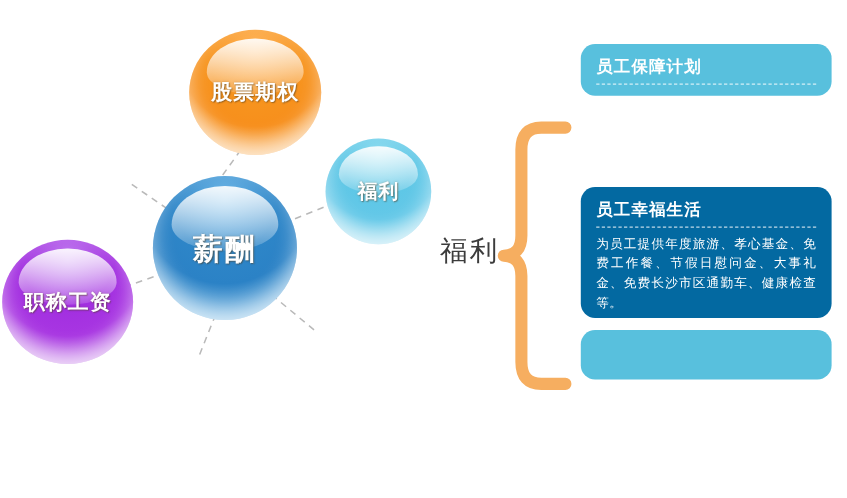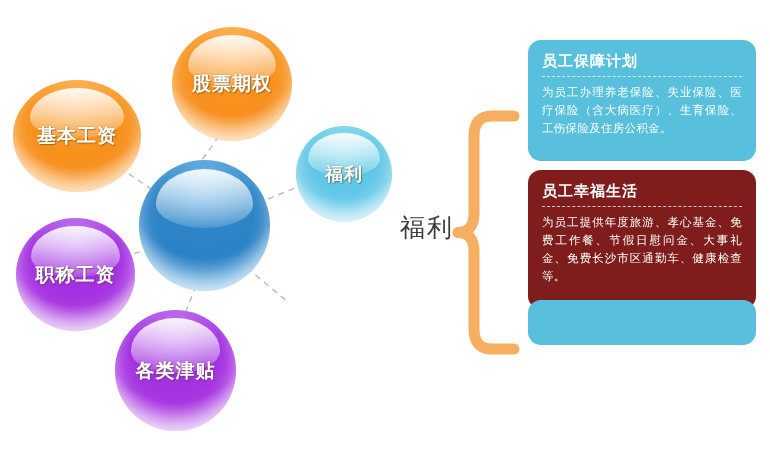--- a/index.html
+++ b/index.html
@@ -90,25 +90,25 @@
     color: #3c3c3c;
     letter-spacing: 2px;
     white-space: nowrap;
   }
   .card {
     position: absolute;
     left: 528px;
     width: 228px;
     border-radius: 13px;
     box-sizing: border-box;
-    padding: 11px 14px 24px 14px;
+    padding: 11px 14px 4px 14px;
     color: #ffffff;
   }
   .card.blue   { background: #58c0dd; }
-  .card.orange { background: #7f1d1d; }
+  .card.orange { background: #0369a1; }
   .card-title {
     font-size: 15px;
     font-weight: bold;
     letter-spacing: 1px;
     line-height: 20px;
     padding-bottom: 5px;
     margin-bottom: 6px;
     border-bottom: 1px dashed rgba(255,255,255,.75);
   }
   .card-body {
@@ -127,65 +127,55 @@
     <g stroke="#b9b9b9" stroke-width="1.4" stroke-dasharray="6,5" fill="none">
       <line x1="161" y1="196" x2="116" y2="165"></line>
       <line x1="196" y1="168" x2="222" y2="132"></line>
       <line x1="258" y1="203" x2="310" y2="182"></line>
       <line x1="247" y1="268" x2="288" y2="302"></line>
       <line x1="196" y1="286" x2="180" y2="326"></line>
       <line x1="150" y1="248" x2="110" y2="262"></line>
     </g>
   </svg>
 
-  <div class="bubble b-orange" style="left:13px; top:80px; width:128px; height:112px;">
-    <span class="rim"></span>
-    <span class="gloss"></span>
-    <span class="bub-label" style="font-size:19px;">基本工资</span>
-  </div>
 
   <div class="bubble b-orange" style="left:172px; top:27px; width:120px; height:114px;">
     <span class="rim"></span>
     <span class="gloss"></span>
     <span class="bub-label" style="font-size:19px;">股票期权</span>
   </div>
 
   <div class="bubble b-cyan" style="left:296px; top:126px; width:96px; height:96px;">
     <span class="rim"></span>
     <span class="gloss"></span>
     <span class="bub-label" style="font-size:18px;">福利</span>
   </div>
 
 
-  <div class="bubble b-purple" style="left:115px; top:310px; width:121px; height:121px;">
-    <span class="rim"></span>
-    <span class="gloss"></span>
-    <span class="bub-label" style="font-size:19px;">各类津贴</span>
-  </div>
 
-  <div class="bubble b-purple" style="left:16px; top:218px; width:119px; height:113px;text-align:right;">
+  <div class="bubble b-purple" style="left:2px; top:218px; width:119px; height:113px;text-align:right;">
     <span class="rim"></span>
     <span class="gloss"></span>
     <span class="bub-label" style="font-size:19px;">职称工资</span>
   </div>
 
   <div class="bubble b-blue" style="left:139px; top:160px; width:131px; height:131px; z-index:4;">
     <span class="rim"></span>
     <span class="gloss"></span>
+    <span class="bub-label" style="font-size:27px; letter-spacing:2px;">薪酬</span>
   </div>
 
   <div class="group-label">福利</div>
 
   <svg class="brace" viewBox="0 0 68 245" width="68" height="245">
     <path d="M62 6 L40 6 Q22 6 22 26 L22 104 Q22 122 6 122.5 Q22 123 22 141 L22 219 Q22 239 40 239 L62 239" fill="none" stroke="#f6ae60" stroke-width="11" stroke-linecap="round" stroke-linejoin="round"></path>
   </svg>
 
   <div class="card blue" style="top:40px;">
     <div class="card-title">员工保障计划</div>
-    <div class="card-body">为员工办理养老保险、失业保险、医疗保险（含大病医疗）、生育保险、工伤保险及住房公积金。</div>
   </div>
 
   <div class="card orange" style="top:170px;">
     <div class="card-title">员工幸福生活</div>
     <div class="card-body">为员工提供年度旅游、孝心基金、免费工作餐、节假日慰问金、大事礼金、免费长沙市区通勤车、健康检查等。</div>
   </div>
 
   <div class="card blue" style="top:300px; padding-bottom:34px;">
   </div>
 

